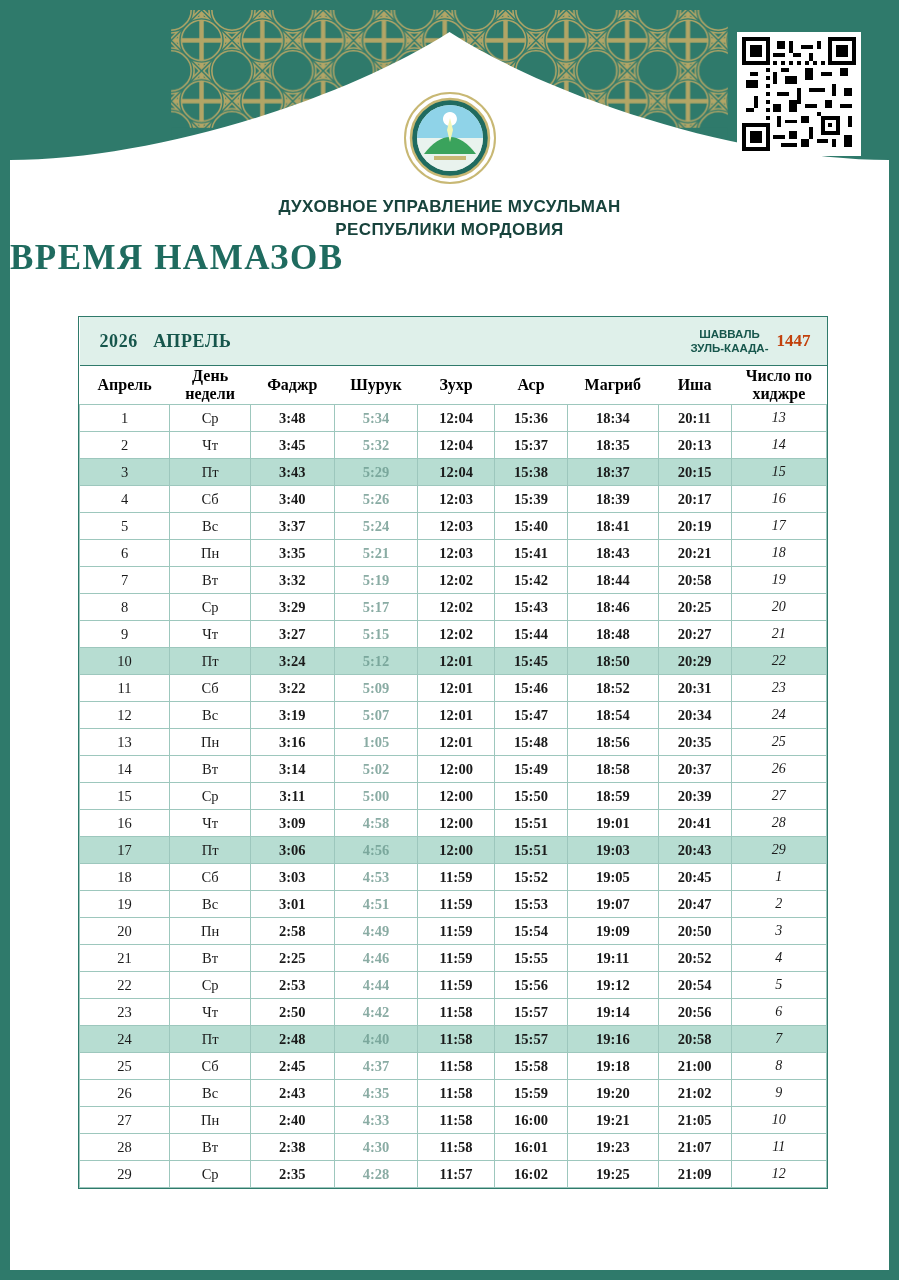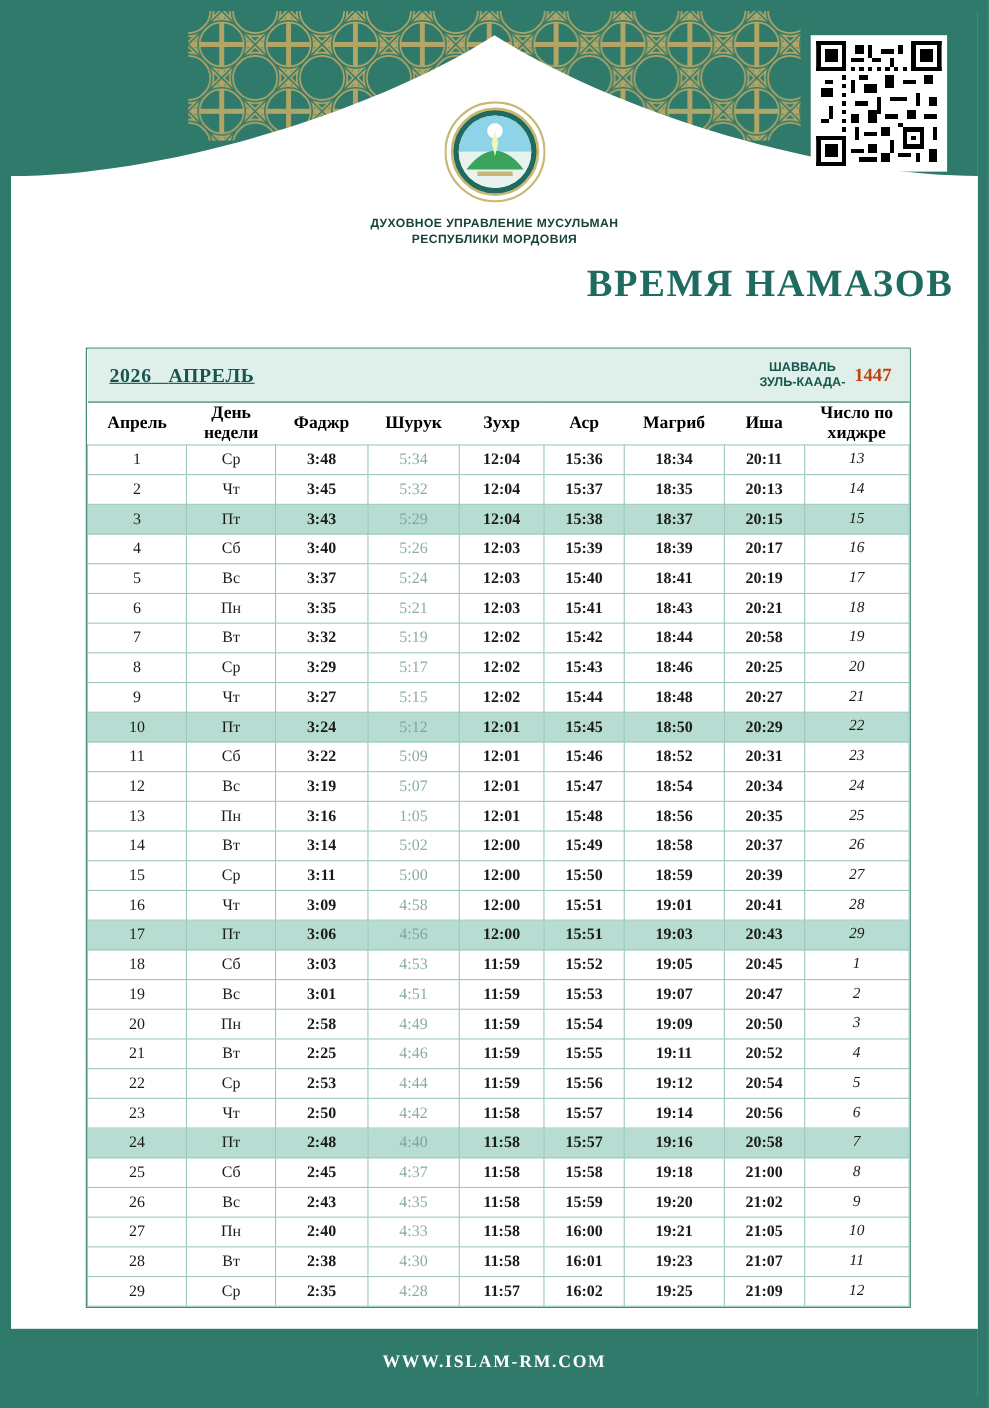--- a/index.html
+++ b/index.html
@@ -80,31 +80,31 @@
   
   .org-line {
     position: absolute;
     top: 186px;
     left: 0;
     width: 879px;
     text-align: center;
     color: #17433c;
     font-family: "Liberation Sans", sans-serif;
     font-weight: bold;
-    font-size: 11px;
+    font-size: 17px;
     letter-spacing: 0.4px;
     line-height: 1.35;
     z-index: 6;
   }
   .main-title {
     position: absolute;
     top: 228px;
     left: 0;
     width: 857px;
-    text-align: right;
+    text-align: left;
     color: #1f6b5f;
     font-family: "Liberation Serif", serif;
     font-weight: bold;
     font-size: 35px;
     letter-spacing: 1.5px;
     z-index: 6;
   }
 
   
   .table-wrap {
@@ -130,21 +130,20 @@
     align-items: center;
     justify-content: space-between;
     padding: 9px 16px 9px 20px;
     height: 48px;
   }
   .month-label {
     color: #16564c;
     font-weight: bold;
     font-size: 18px;
     letter-spacing: 0.6px;
-    text-decoration: underline;
   }
   .hijri-label {
     display: flex;
     align-items: center;
     gap: 8px;
   }
   .hijri-months {
     color: #16564c;
     font-weight: bold;
     font-size: 11.5px;
@@ -162,21 +161,21 @@
     border: 1px solid #9dc7bd;
     text-align: center;
     font-size: 14.5px;
     padding: 4.5px 2px;
     color: #1a1a1a;
     height: 25px;
   }
   tbody.rows td.day { font-size: 14.5px; }
   tbody.rows td.dow { font-size: 14.5px; }
   tbody.rows td.t { font-weight: bold; font-size: 14.5px; }
-  tbody.rows td.shuruk { color: #8aaca4; font-weight: normal; }
+  tbody.rows td.shuruk { color: #8aaca4; font-weight: bold; }
   tbody.rows td.hij { font-style: italic; font-size: 14px; }
   tbody.rows tr.friday td { background: #b7ddd2; }
   tbody.rows tr.friday td.shuruk { color: #7aa79c; }
 
   
   col.c-day  { width: 95px; }
   col.c-dow  { width: 85px; }
   col.c-fajr { width: 88px; }
   col.c-shur { width: 88px; }
   col.c-zuhr { width: 82px; }
@@ -715,18 +714,15 @@
               <td class="t">11:57</td>
               <td class="t">16:02</td>
               <td class="t">19:25</td>
               <td class="t">21:09</td>
               <td class="hij">12</td>
             </tr>
           </tbody>
       </table>
     </div>
 
-    <div class="footer">
-      <div class="footer-text">WWW.ISLAM-RM.COM</div>
-    </div>
 
   </div>
 </div>
 
 </body></html>

